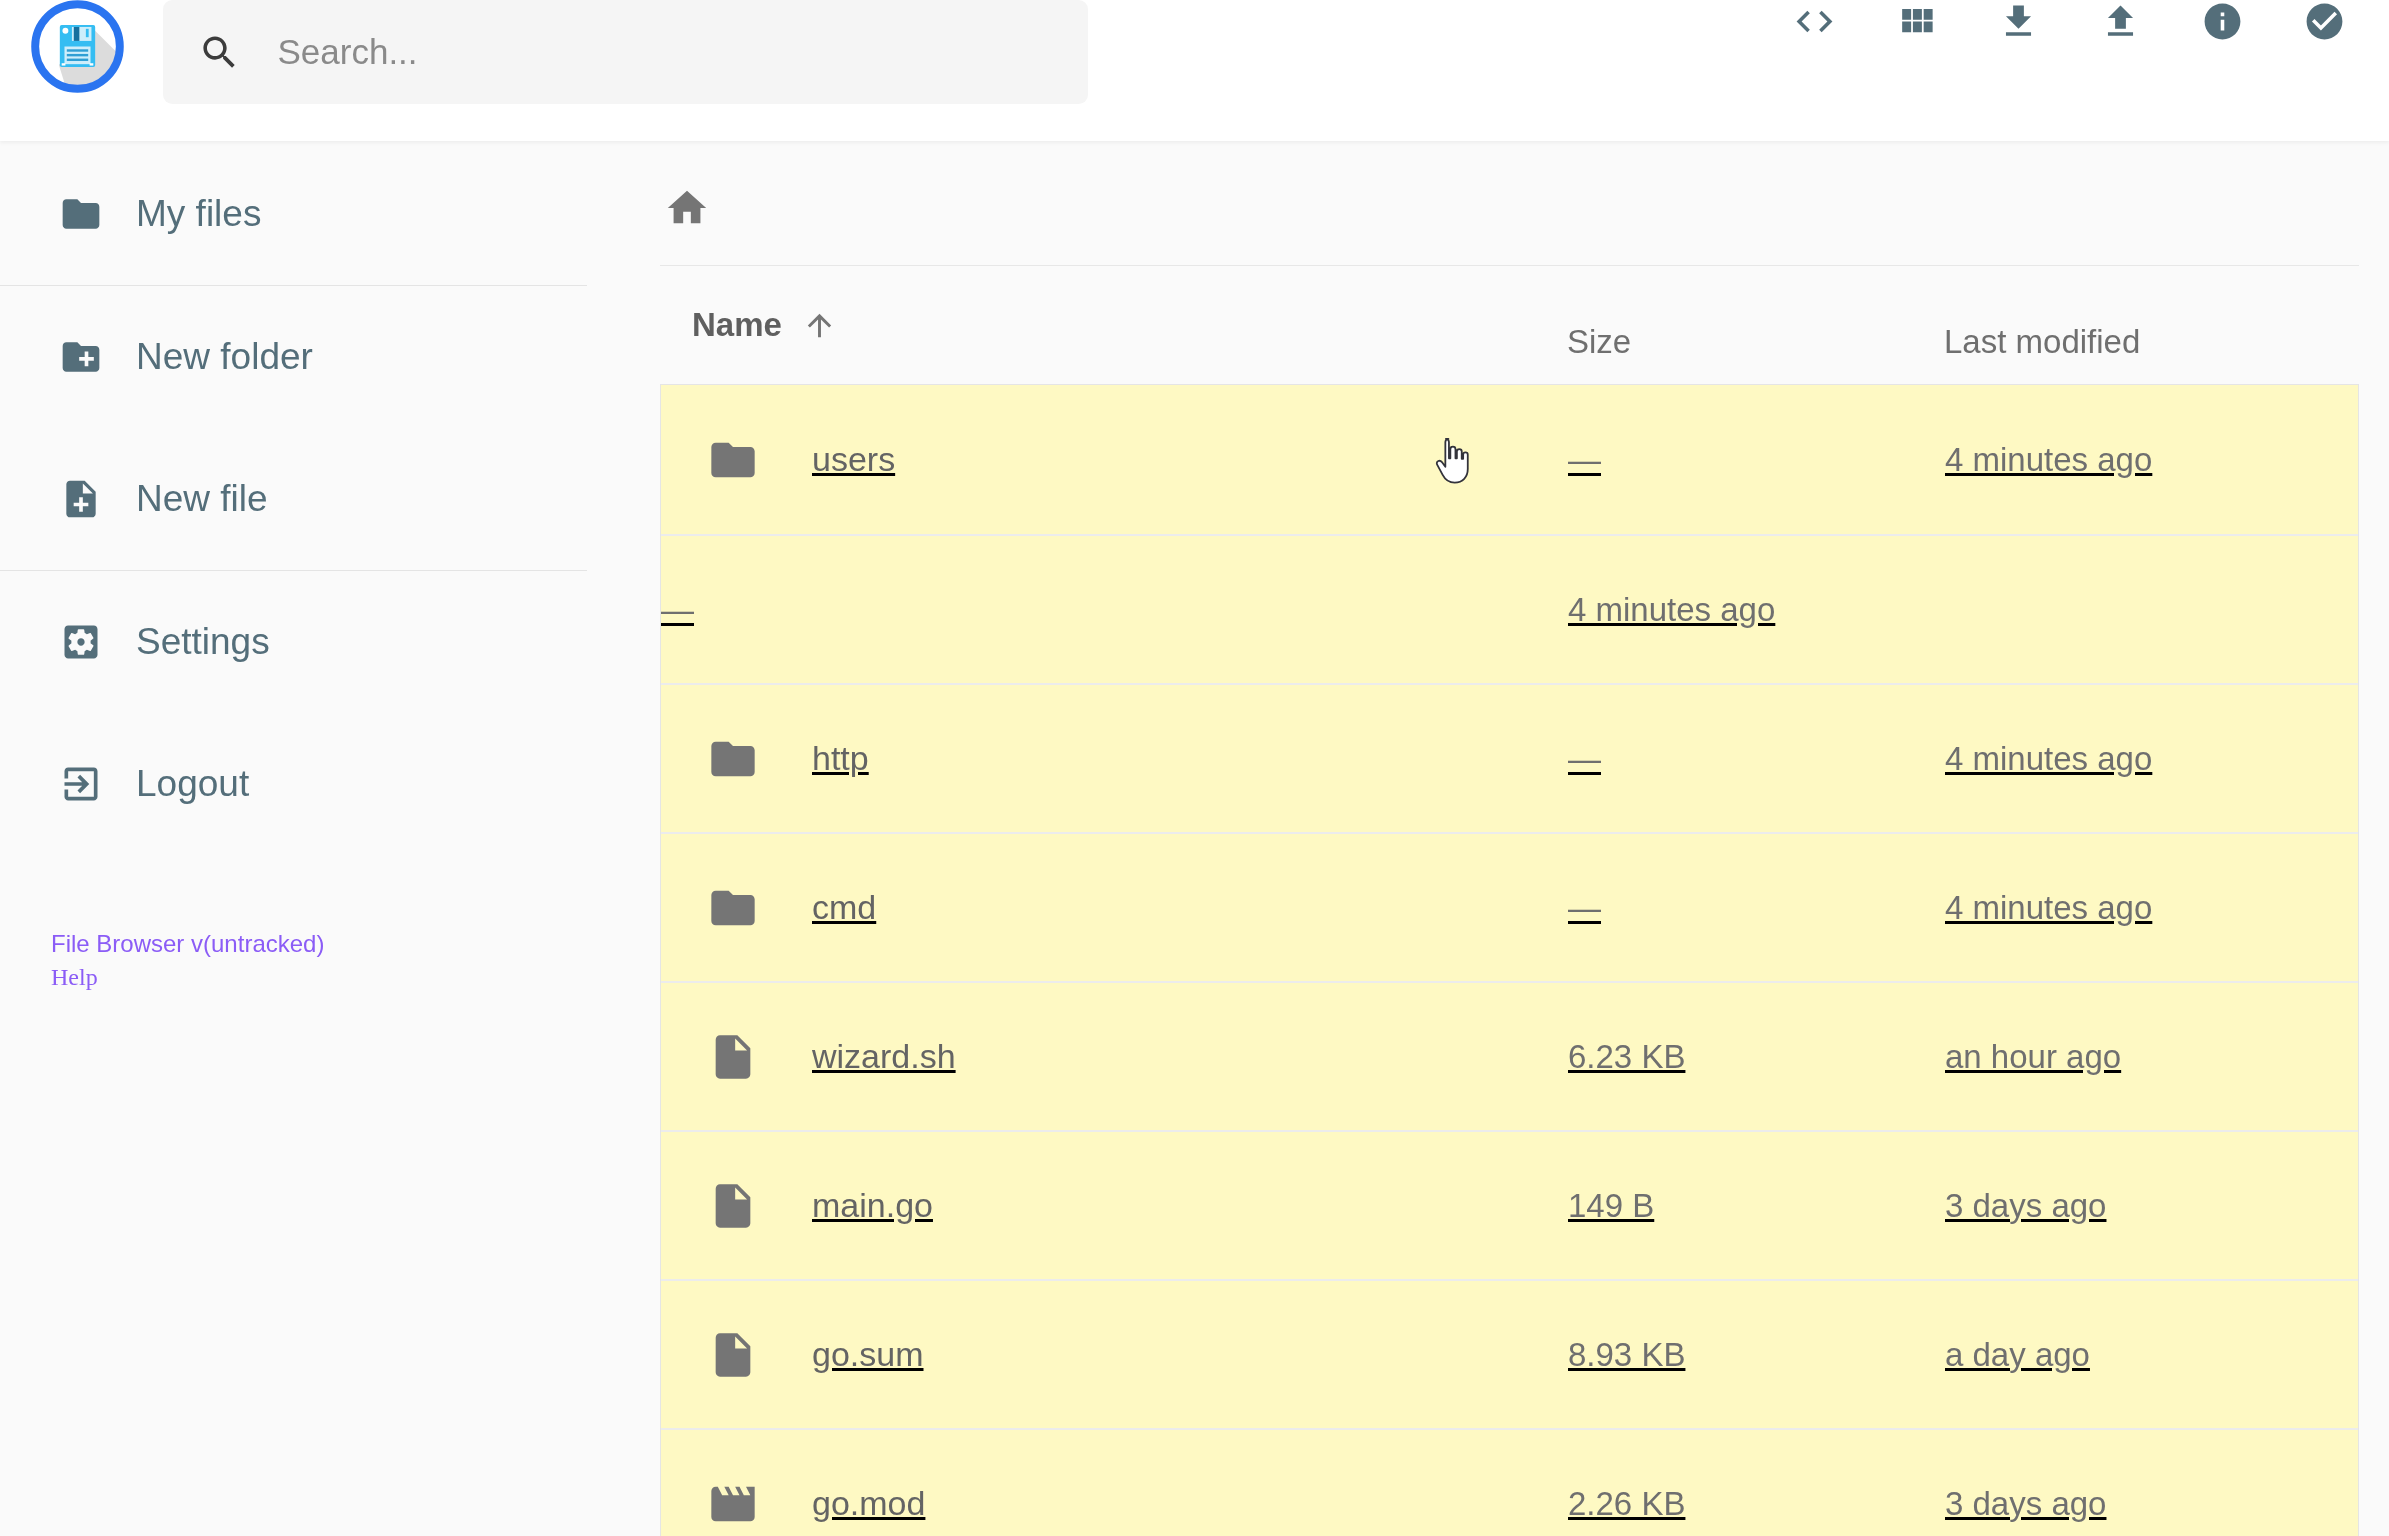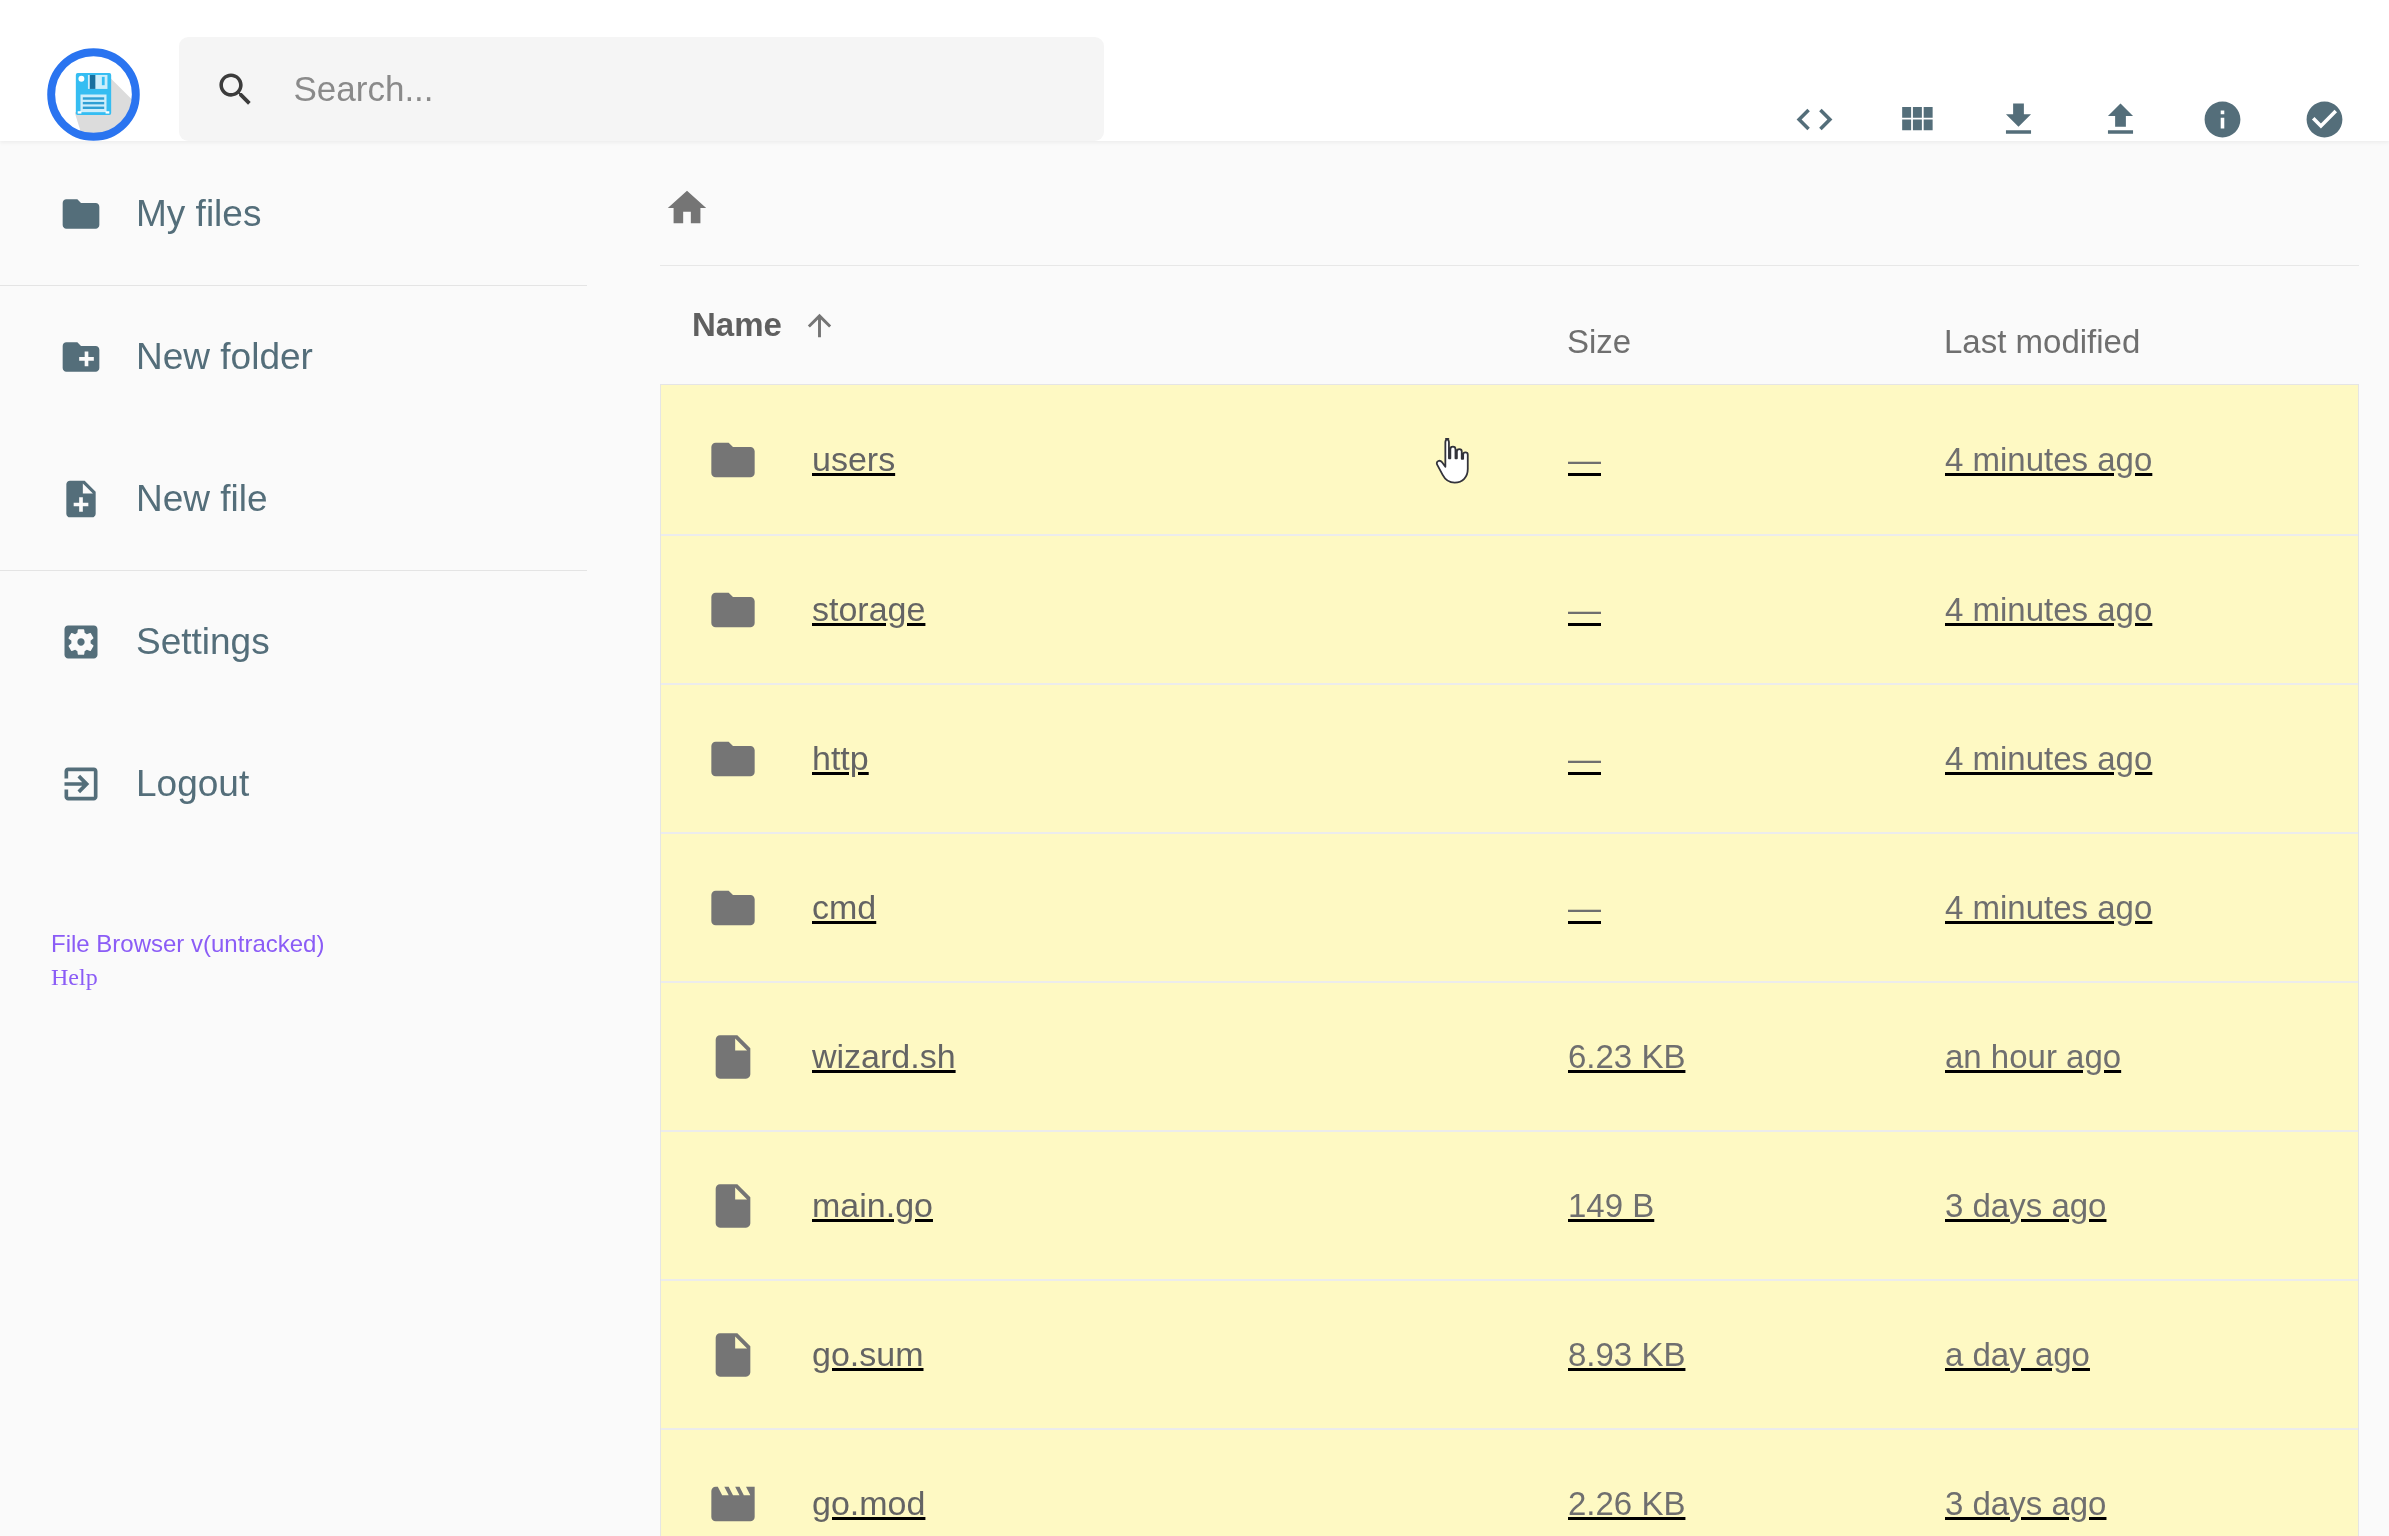--- a/index.html
+++ b/index.html
@@ -2,22 +2,22 @@
 <html style="font-size:15px"><head>
 <meta charset="utf-8">
 <style>
   * { margin:0; padding:0; box-sizing:border-box; }
   html,body { width:2389px; height:1536px; overflow:hidden;
     font-family:"Liberation Sans","DejaVu Sans",sans-serif;
     background:#fafafa; }
 
   
   .header { position:relative; z-index:5; height:141px; background:#ffffff;
-    display:flex; align-items:flex-end;
-    box-shadow:0 1.9px 3.7px rgba(0,0,0,0.05);padding-left:16px; }
+    display:flex; align-items:flex-start;
+    box-shadow:0 1.9px 3.7px rgba(0,0,0,0.05); }
   .logo { width:93px; height:93px; margin-left:30.5px; flex:0 0 auto; cursor:pointer; }
   .search { margin-left:39px; width:925px; height:104px; background:#f5f5f5;
     border-radius:9.3px; display:flex; align-items:center; padding:0 35px; gap:37px; }
   .search svg { width:43px; height:43px; fill:#3c3c3c; flex:0 0 auto; }
   .search input { flex:1; border:none; outline:none; background:transparent;
     font-size:35px; color:#444; font-family:inherit; }
   .search input::placeholder { color:#8a8a8a; opacity:1; }
   .toolbar { margin-left:auto; margin-right:43px; display:flex; align-items:center; gap:59px; }
   .tool-btn { width:43px; height:43px; border:none; background:none; padding:0; cursor:pointer; }
   .tool-btn svg { width:43px; height:43px; fill:#546e7a; display:block; }
@@ -205,29 +205,20 @@
                 <path d="M10 4H4c-1.1 0-1.99.9-1.99 2L2 18c0 1.1.9 2 2 2h16c1.1 0 2-.9 2-2V8c0-1.1-.9-2-2-2h-8l-2-2z"></path>
               </svg>
       </span>
 
       <span>users</span>
     </div>
     <div class="cell-size">—</div>
     <div class="cell-modified">4 minutes ago</div>
   </div>
         <div class="row type-folder">
-    <div class="cell-name">
-      <span class="row-icon icon-folder">
-        <svg viewBox="0 0 24 24">
-                <path d="M10 4H4c-1.1 0-1.99.9-1.99 2L2 18c0 1.1.9 2 2 2h16c1.1 0 2-.9 2-2V8c0-1.1-.9-2-2-2h-8l-2-2z"></path>
-              </svg>
-      </span>
-
-      <span>storage</span>
-    </div>
     <div class="cell-size">—</div>
     <div class="cell-modified">4 minutes ago</div>
   </div>
         <div class="row type-folder">
     <div class="cell-name">
       <span class="row-icon icon-folder">
         <svg viewBox="0 0 24 24">
                 <path d="M10 4H4c-1.1 0-1.99.9-1.99 2L2 18c0 1.1.9 2 2 2h16c1.1 0 2-.9 2-2V8c0-1.1-.9-2-2-2h-8l-2-2z"></path>
               </svg>
       </span>

